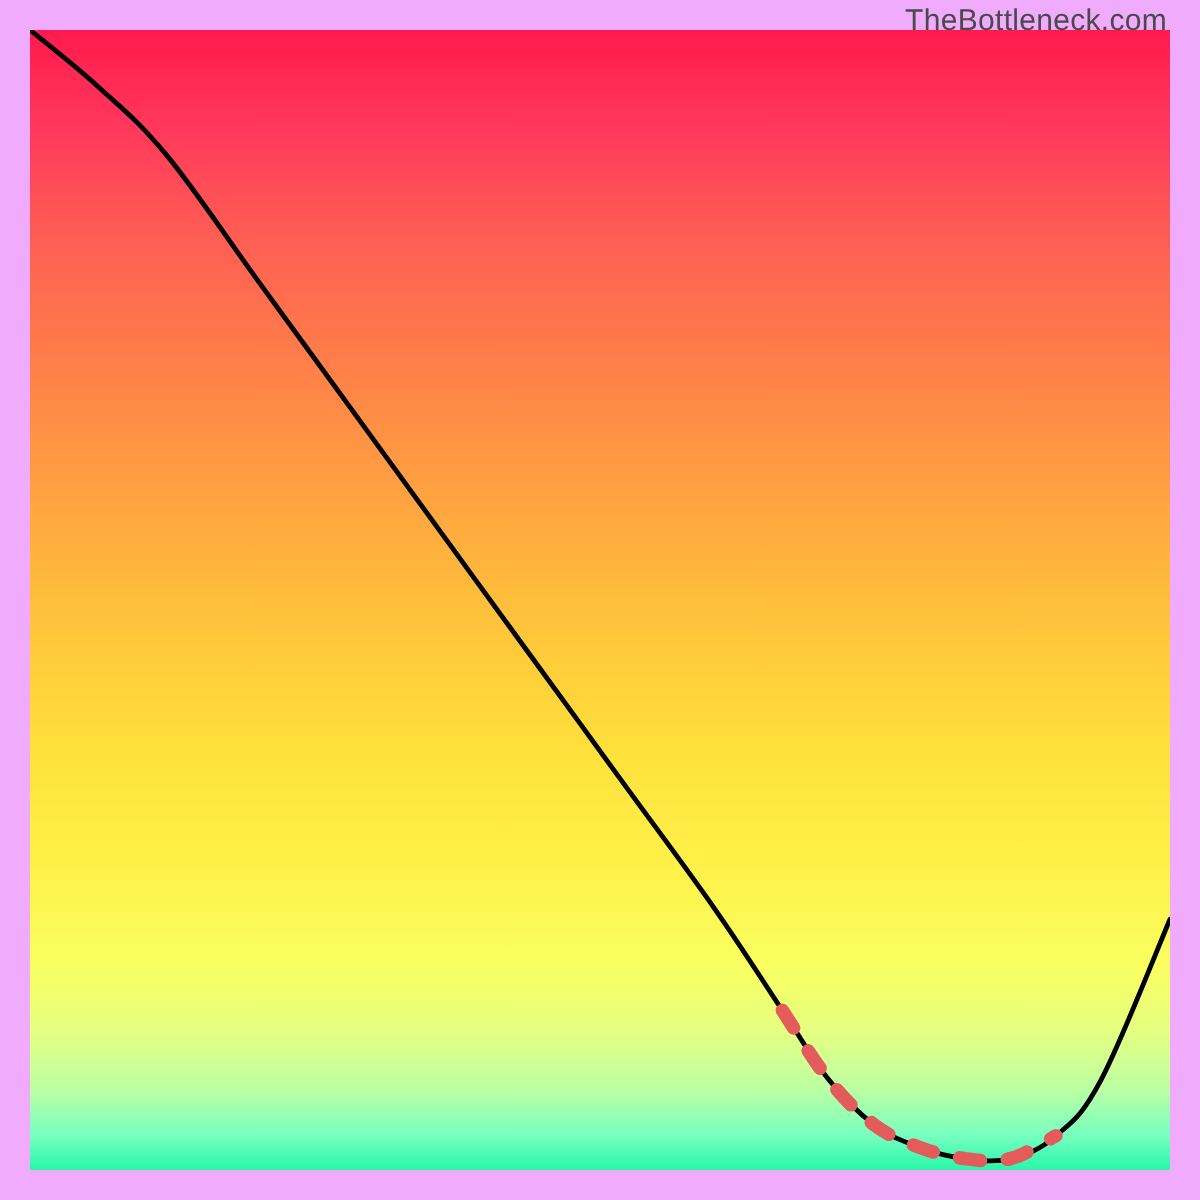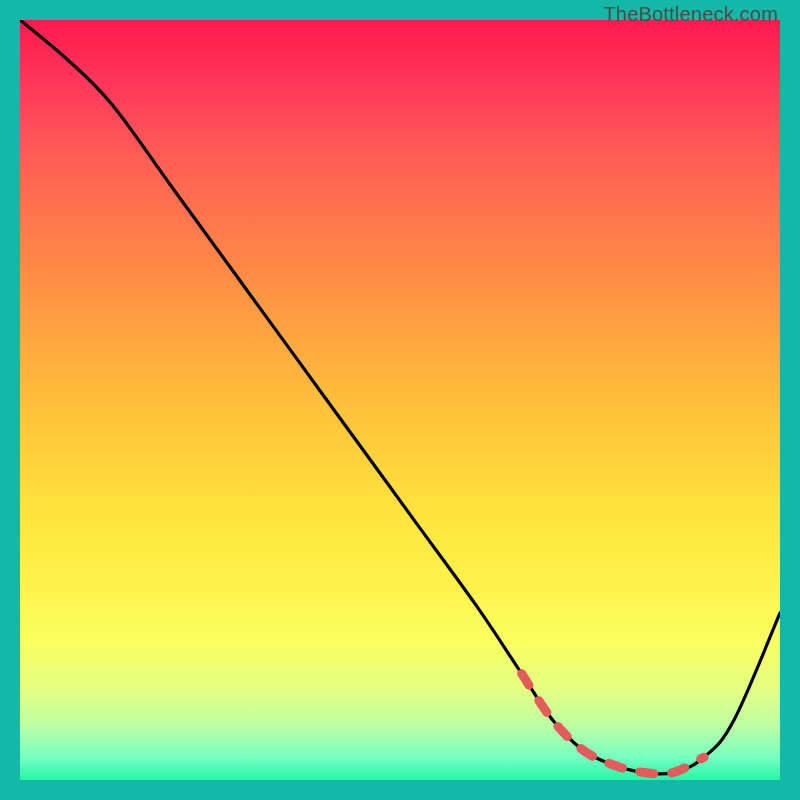--- a/index.html
+++ b/index.html
@@ -1,21 +1,21 @@
 <!DOCTYPE html>
 <html><head>
 <meta charset="utf-8">
 <style>
   * { margin: 0; padding: 0; box-sizing: border-box; }
   html, body { width: 800px; height: 800px; overflow: hidden; background: #000; }
   .frame {
     position: relative;
     width: 800px;
     height: 800px;
-    background: #14b8a6;
+    background: #f0abfc;
   }
   .plot-area {
     position: absolute;
     left: 20px;
     top: 20px;
     width: 760px;
     height: 760px;
     background: linear-gradient(to bottom,
       #ff1a4d 0%,
       #ff365c 8%,

